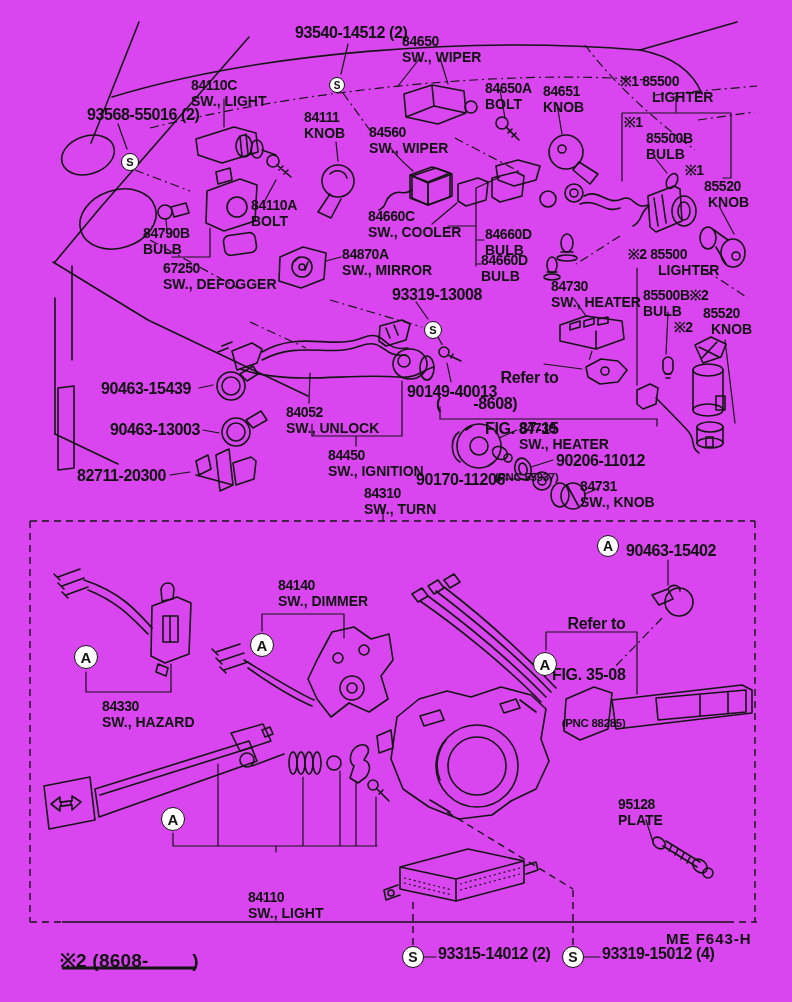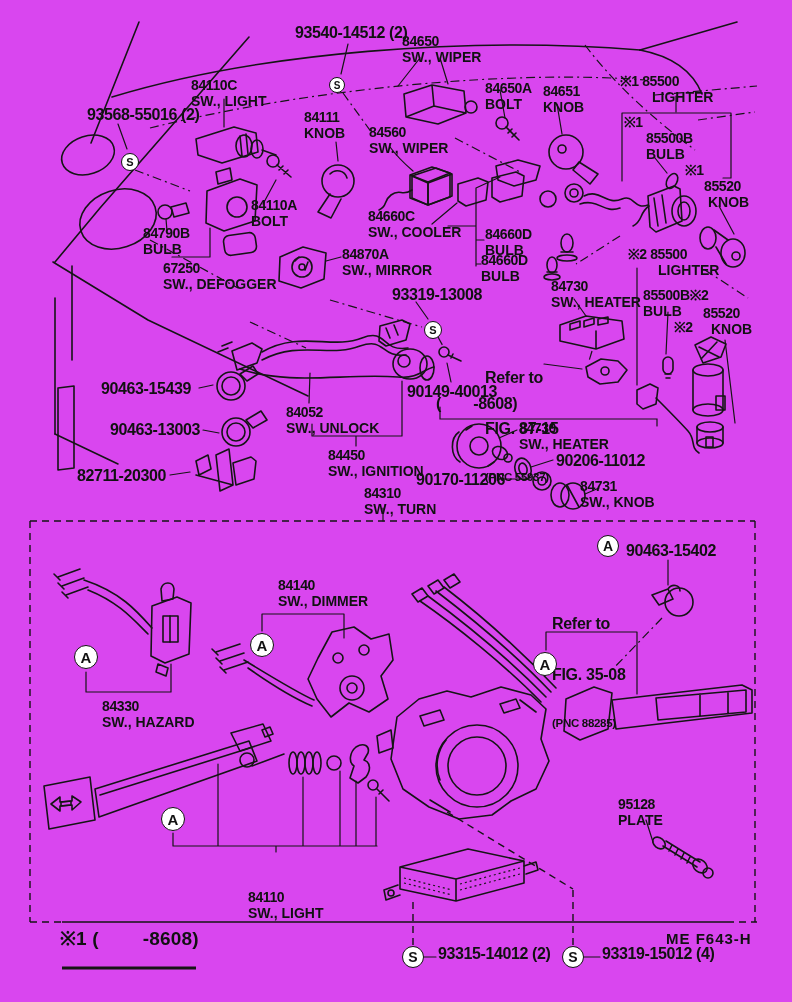--- a/index.html
+++ b/index.html
@@ -4,21 +4,21 @@
 <style>
   html,body{margin:0;padding:0;background:#fff;}
   .stage{position:relative;width:792px;height:1002px;background:#d946ef;overflow:hidden;
          font-family:"Liberation Sans",sans-serif;color:#111;}
   svg{position:absolute;left:0;top:0;}
   .lbl{position:absolute;font-weight:700;color:#111;line-height:1;white-space:pre;}
   .lbl .part{display:block;font-size:14px;letter-spacing:-0.4px;}
   .lbl .desc{display:block;font-size:14px;margin-top:2px;letter-spacing:0;}
   .lbl.fs16 .part{font-size:16px;}
   .refbox{position:absolute;font-weight:700;color:#111;line-height:1;white-space:pre;}
-  .refbox .l{display:block;font-size:16px;margin-bottom:3px;letter-spacing:-0.3px;}
+  .refbox .l{display:block;font-size:16px;margin-bottom:3px;letter-spacing:-0.3px;text-align:right;}
   .refbox .l3{font-size:11.5px;margin-bottom:0;}
   .cmark{position:absolute;border:1.7px solid #111;border-radius:50%;
          display:flex;align-items:center;justify-content:center;
          font-weight:700;color:#111;background:#fff;box-sizing:border-box;}
   .legend-row{position:absolute;font-weight:700;font-size:19px;white-space:pre;letter-spacing:0.2px;}
   .fig-code{position:absolute;font-weight:700;font-size:15px;letter-spacing:1px;}
 </style>
 </head>
 <body>
 
@@ -368,16 +368,16 @@
 <span class="cmark" style="left:121px;top:153px;width:18px;height:18px;font-size:11px">S</span>
 <span class="cmark" style="left:424px;top:321px;width:18px;height:18px;font-size:11px">S</span>
 <span class="cmark" style="left:402px;top:946px;width:22px;height:22px;font-size:14px">S</span>
 <span class="cmark" style="left:562px;top:946px;width:22px;height:22px;font-size:14px">S</span>
 <span class="cmark" style="left:597px;top:535px;width:22px;height:22px;font-size:14px">A</span>
 <span class="cmark" style="left:250px;top:633px;width:24px;height:24px;font-size:15px">A</span>
 <span class="cmark" style="left:74px;top:645px;width:24px;height:24px;font-size:15px">A</span>
 <span class="cmark" style="left:533px;top:652px;width:24px;height:24px;font-size:15px">A</span>
 <span class="cmark" style="left:161px;top:807px;width:24px;height:24px;font-size:15px">A</span>
 
-<div class="legend-row" style="left:60px;top:925px">※1 (        -8608)</div>
+<div class="legend-row" style="left:60px;top:947px">※2 (8608-        )</div>
 <div class="fig-code" style="left:666px;top:930px">ME  F643-H</div>
 
 </div>
 
 </body></html>

